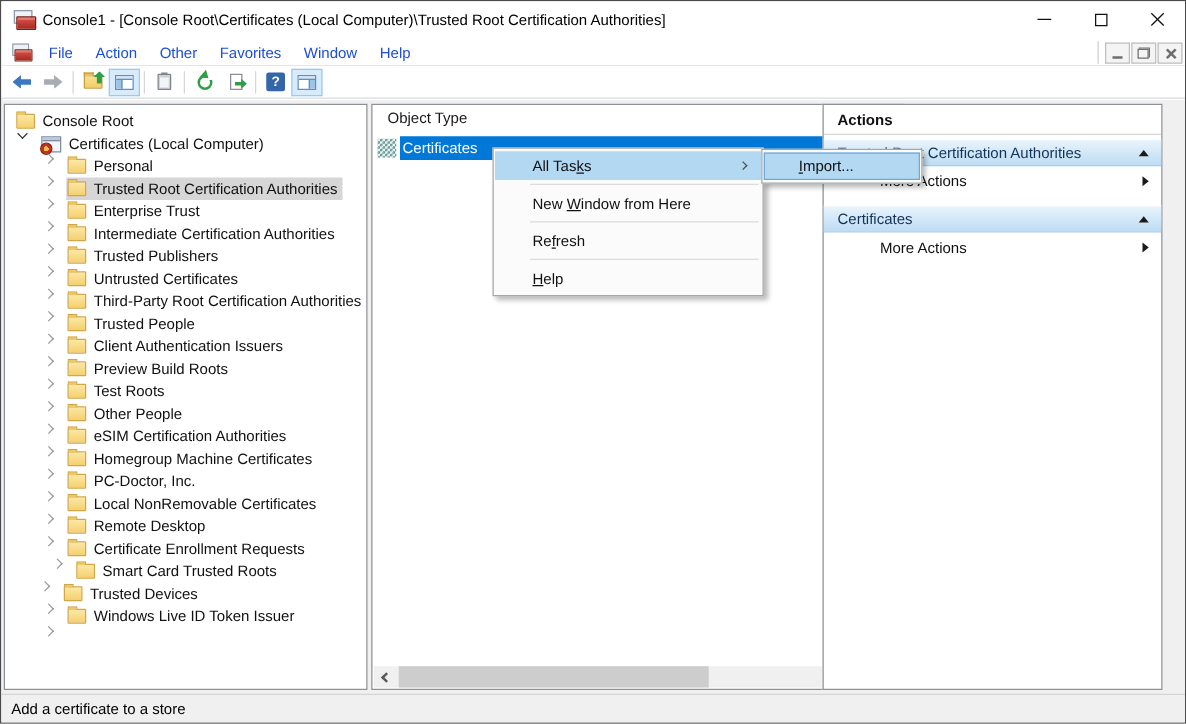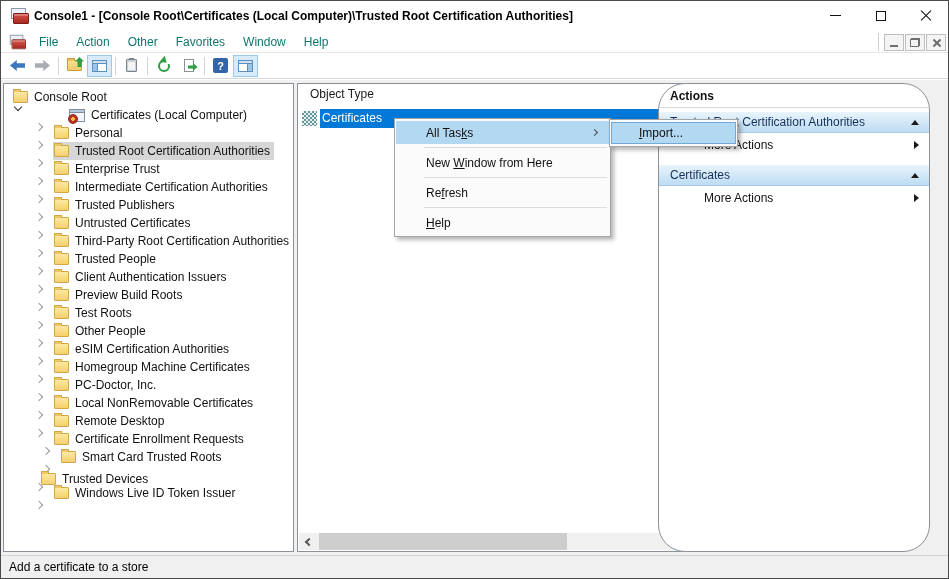--- a/index.html
+++ b/index.html
@@ -4,21 +4,21 @@
 <style>
   * { box-sizing: border-box; margin: 0; padding: 0; }
   html,body { background:#cfcfcf; }
   body { font-family:"Liberation Sans", sans-serif; font-size:12px; color:#111; }
 
   .window{ position:relative; width:949px; height:579px; background:#fff;
            border:1px solid #4a4a4a; overflow:hidden; }
 
   
   .titlebar{ position:absolute; top:0; left:0; right:0; height:30px; background:#fff;
-             display:flex; align-items:center;font-weight:bold; }
+             display:flex; align-items:center; }
   .title{ margin-left:6px; color:#000; white-space:nowrap; }
   .win-controls{ position:absolute; right:0; top:0; height:30px; display:flex; }
   .win-btn{ width:45px; height:29px; display:flex; align-items:center; justify-content:center; }
   .glyph-min{ width:11px; height:1px; background:#111; }
   .glyph-max{ width:10px; height:10px; border:1px solid #111; }
   .glyph-close{ position:relative; width:13px; height:13px; }
   .glyph-close::before,.glyph-close::after{ content:""; position:absolute; left:0; top:6px;
       width:14px; height:1px; background:#111; }
   .glyph-close::before{ transform:rotate(45deg); }
   .glyph-close::after{ transform:rotate(-45deg); }
@@ -29,21 +29,21 @@
       background:#eef2f6; border:1px solid #8d99a6; }
   .icon-mmc::after{ content:""; position:absolute; bottom:0; left:3px; width:14px; height:9px;
       background:linear-gradient(#d8544a,#a82a22); border:1px solid #7e1d17; border-radius:1px;
       box-shadow:inset 0 2px 0 rgba(255,255,255,.25); }
   .icon-mmc.sm{ transform:scale(.9); margin-left:7px; }
 
   
   .menubar{ position:absolute; top:30px; left:0; right:0; height:22px; background:#fff;
             display:flex; align-items:center; border-bottom:1px solid #e6e6e6; }
   .menus{ display:flex; margin-left:4px; }
-  .menu-item{ padding:3px 9px; color:#0f766e; }
+  .menu-item{ padding:3px 9px; color:#1d4ed8; }
   .mdi-wrap{ position:absolute; right:2px; top:2px; display:flex; align-items:center; }
   .mdi-sep{ width:1px; height:18px; background:#d0d0d0; margin-right:4px; }
   .mdi-btn{ width:20px; height:17px; border:1px solid #bfbfbf; background:#f4f4f4; margin-left:1px;
             display:flex; align-items:center; justify-content:center; }
   .g-mdi-min{ width:8px; height:2px; background:#6e6e6e; margin-top:7px; }
   .g-mdi-restore{ position:relative; width:10px; height:9px; }
   .g-mdi-restore::before{ content:""; position:absolute; top:0; right:0; width:7px; height:6px; border:1px solid #6e6e6e; }
   .g-mdi-restore::after{ content:""; position:absolute; bottom:0; left:0; width:7px; height:6px; border:1px solid #6e6e6e; background:#f4f4f4; }
   .g-mdi-close{ position:relative; width:9px; height:9px; }
   .g-mdi-close::before,.g-mdi-close::after{ content:""; position:absolute; top:4px; left:0; width:10px; height:2px; background:#6e6e6e; }
@@ -83,21 +83,21 @@
       clip-path:polygon(0 32%,55% 32%,55% 0,100% 50%,55% 100%,55% 68%,0 68%); }
   .i-help{ width:15px; height:15px; background:#3465a8; border-radius:2px; color:#fff;
       display:flex; align-items:center; justify-content:center; font-weight:bold; font-size:11px; }
   .i-help::after{ content:"?"; }
 
   
   .main{ position:absolute; top:79px; left:0; right:0; bottom:23px; background:#f0f0f0; }
   .panel{ position:absolute; top:3px; bottom:3px; background:#fff; border:1px solid #8c9097; }
   .tree-panel{ left:2px; width:291px; overflow:hidden; }
   .center-panel{ left:296px; width:426px; }
-  .actions-panel{ left:657px; right:18px;border-radius:27px; }
+  .actions-panel{ left:657px; right:18px; }
 
   
   #tree{ padding-top:4px; }
   .tree-row{ height:18px; display:flex; align-items:flex-start; white-space:nowrap; }
   .chev-slot{ width:20px; display:flex; align-items:center; justify-content:flex-start; flex:0 0 auto; padding-left:3px; }
   .chev{ width:6px; height:6px; border-right:1.4px solid #9a9a9a; border-bottom:1.4px solid #9a9a9a;
          transform:rotate(-45deg); margin-top:0; }
   .chev.open{ border-color:#2f2f2f; transform:rotate(45deg); margin-top:-2px; }
   .row-core{ display:flex; align-items:center; height:18px; padding:0 4px 0 1px; }
   .row-core.sel{ background:#d6d6d6; }
@@ -246,21 +246,21 @@
   <div class="main">
 
     <div class="panel tree-panel">
       <div id="tree">
           <div class="tree-row" style="padding-left: 8px;">
             <span class="row-core">
               <span class="icon-folder"></span>
               <span class="t-label">Console Root</span>
             </span>
           </div>
-          <div class="tree-row" style="padding-left: 8px; gap: 36px;">
+          <div class="tree-row" style="padding-left: 8px;">
             <span class="chev-slot">
               <span class="chev open"></span>
             </span>
             <span class="row-core">
               <span class="icon-certmgr"></span>
               <span class="t-label">Certificates (Local Computer)</span>
             </span>
           </div>
           <div class="tree-row" style="padding-left: 29px;">
             <span class="chev-slot">
@@ -426,21 +426,21 @@
           </div>
           <div class="tree-row" style="padding-left: 36px;">
             <span class="chev-slot">
               <span class="chev"></span>
             </span>
             <span class="row-core">
               <span class="icon-folder"></span>
               <span class="t-label">Smart Card Trusted Roots</span>
             </span>
           </div>
-          <div class="tree-row" style="padding-left: 36px; flex-direction: column;">
+          <div class="tree-row" style="padding-left: 26px;">
             <span class="chev-slot">
               <span class="chev"></span>
             </span>
             <span class="row-core">
               <span class="icon-folder"></span>
               <span class="t-label">Trusted Devices</span>
             </span>
           </div>
           <div class="tree-row" style="padding-left: 29px;">
             <span class="chev-slot">

